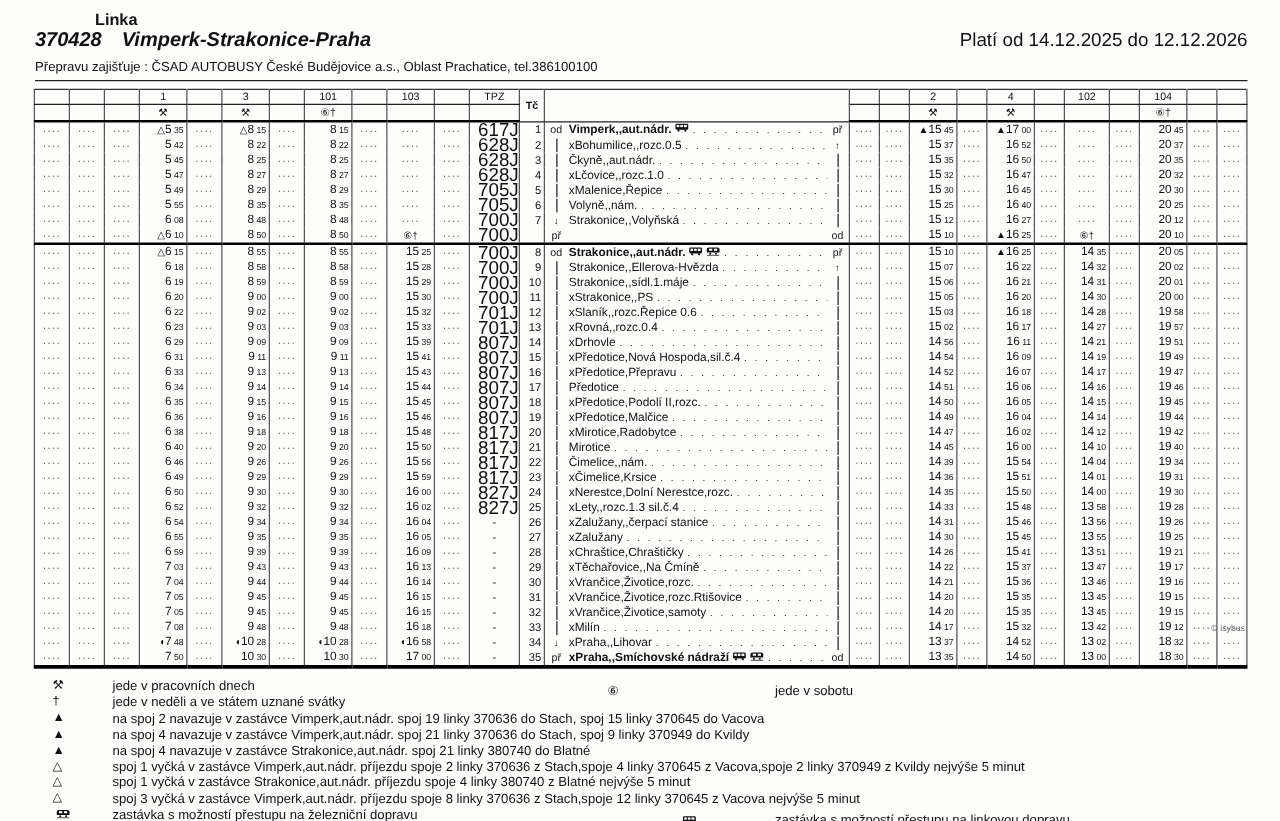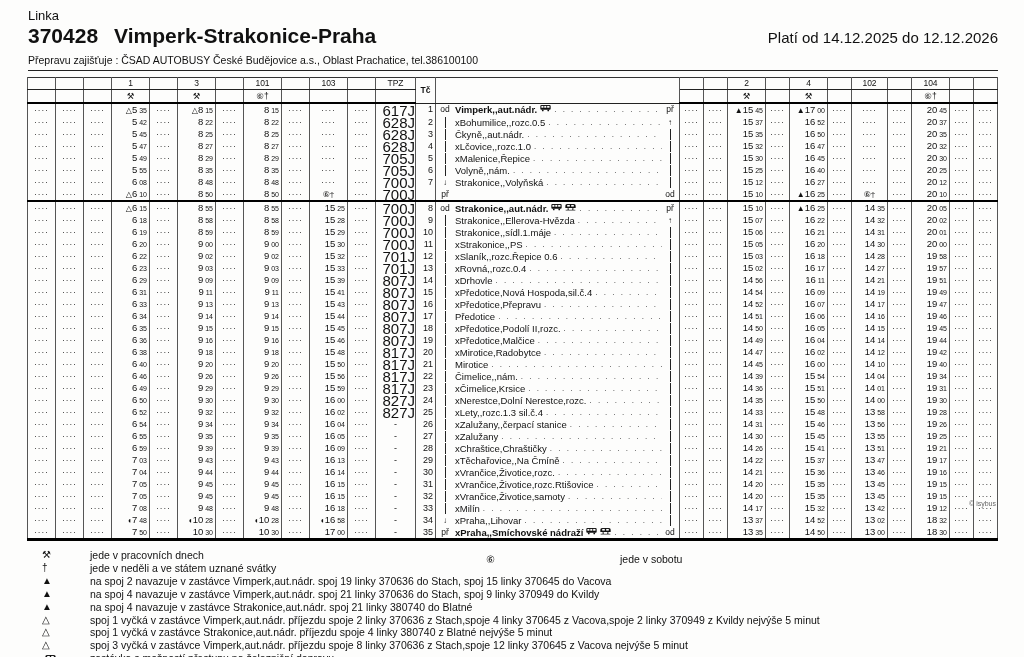--- a/index.html
+++ b/index.html
@@ -1,21 +1,21 @@
 <!DOCTYPE html>
 <html><head>
 <meta charset="utf-8">
 <style>
   html,body{margin:0;padding:0;background:#f6f6f4;}
   .page{position:relative;width:1024px;height:657px;background:#fdfdfc;overflow:hidden;
         font-family:"Liberation Sans",sans-serif;color:#111;}
   .hdr{padding:8px 26px 0 28px;}
-  .linka{font-size:13px;font-weight:normal;}
+  .linka{font-size:13px;font-weight:bold;margin-left:48px;}
   .titlerow{display:flex;justify-content:space-between;align-items:baseline;margin-top:1px;}
-  .line-title{font-size:21px;font-weight:bold;}
+  .line-title{font-size:16px;font-weight:bold;font-style:italic;}
   .line-no{margin-right:16px;}
   .validity{font-size:15px;font-weight:normal;}
   .operator{font-size:10.5px;margin-top:6px;padding-bottom:4px;border-bottom:1px solid #222;}
 
   table{border-collapse:collapse;table-layout:fixed;margin:6px 0 0 27px;width:970px;
         border:1px solid #333;}
   td{border-left:1px solid #555;border-right:1px solid #555;padding:0;height:11px;
      line-height:11px;font-size:9.5px;white-space:nowrap;overflow:hidden;}
   thead tr.nums td{border-bottom:1px solid #222;text-align:center;font-size:8.5px;height:11px;}
   thead tr.syms td{border-bottom:2px solid #000;text-align:center;font-size:8.5px;height:12px;}

